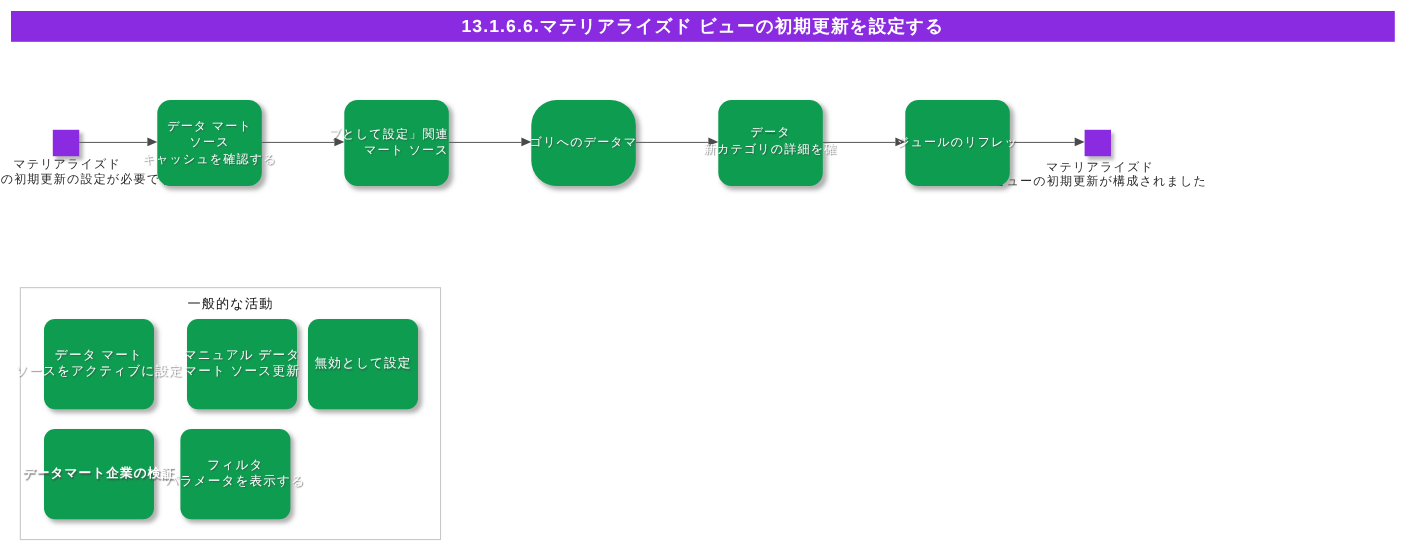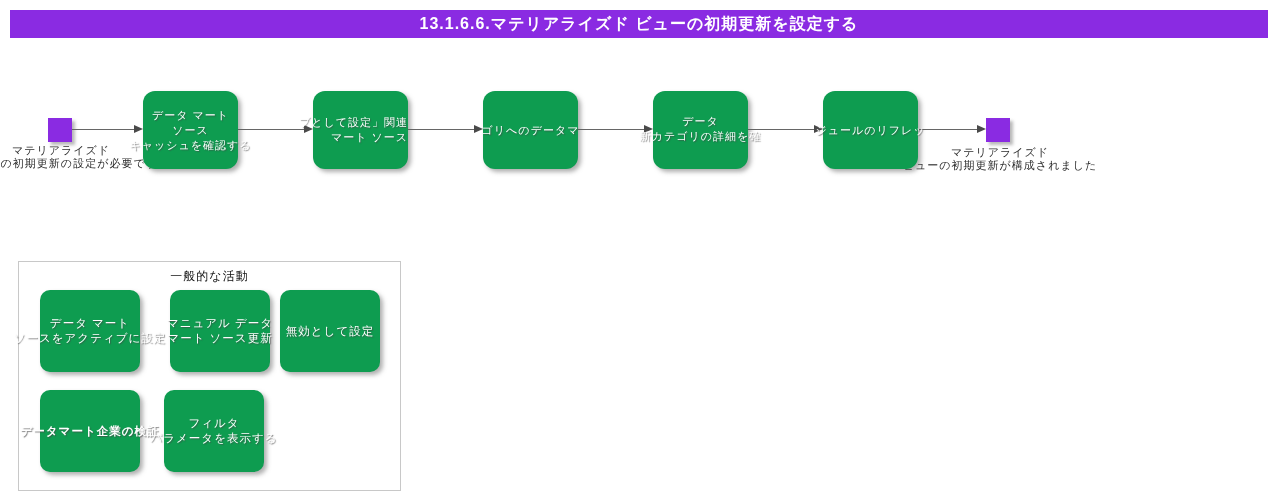--- a/index.html
+++ b/index.html
@@ -76,21 +76,21 @@
 
 <div class="act-box flow-step" style="left:143px;">
   <div class="ln">データ マート</div>
   <div class="ln">ソース</div>
   <div class="ln">キャッシュを確認する</div>
 </div>
 <div class="act-box flow-step" style="left:313px;align-items:flex-end;">
   <div class="ln">ブとして設定」関連</div>
   <div class="ln">マート ソース</div>
 </div>
-<div class="act-box flow-step" style="left:483px;">
+<div class="act-box flow-step" style="left:483px;border-radius:23px;">
   <div class="ln">ゴリへのデータマ</div>
 </div>
 <div class="act-box flow-step" style="left:653px;font-family:Liberation Mono, monospace;">
   <div class="ln">データ</div>
   <div class="ln">新カテゴリの詳細を確</div>
 </div>
 <div class="act-box flow-step" style="left:823px;">
   <div class="ln">ジュールのリフレッ</div>
 </div>
 

